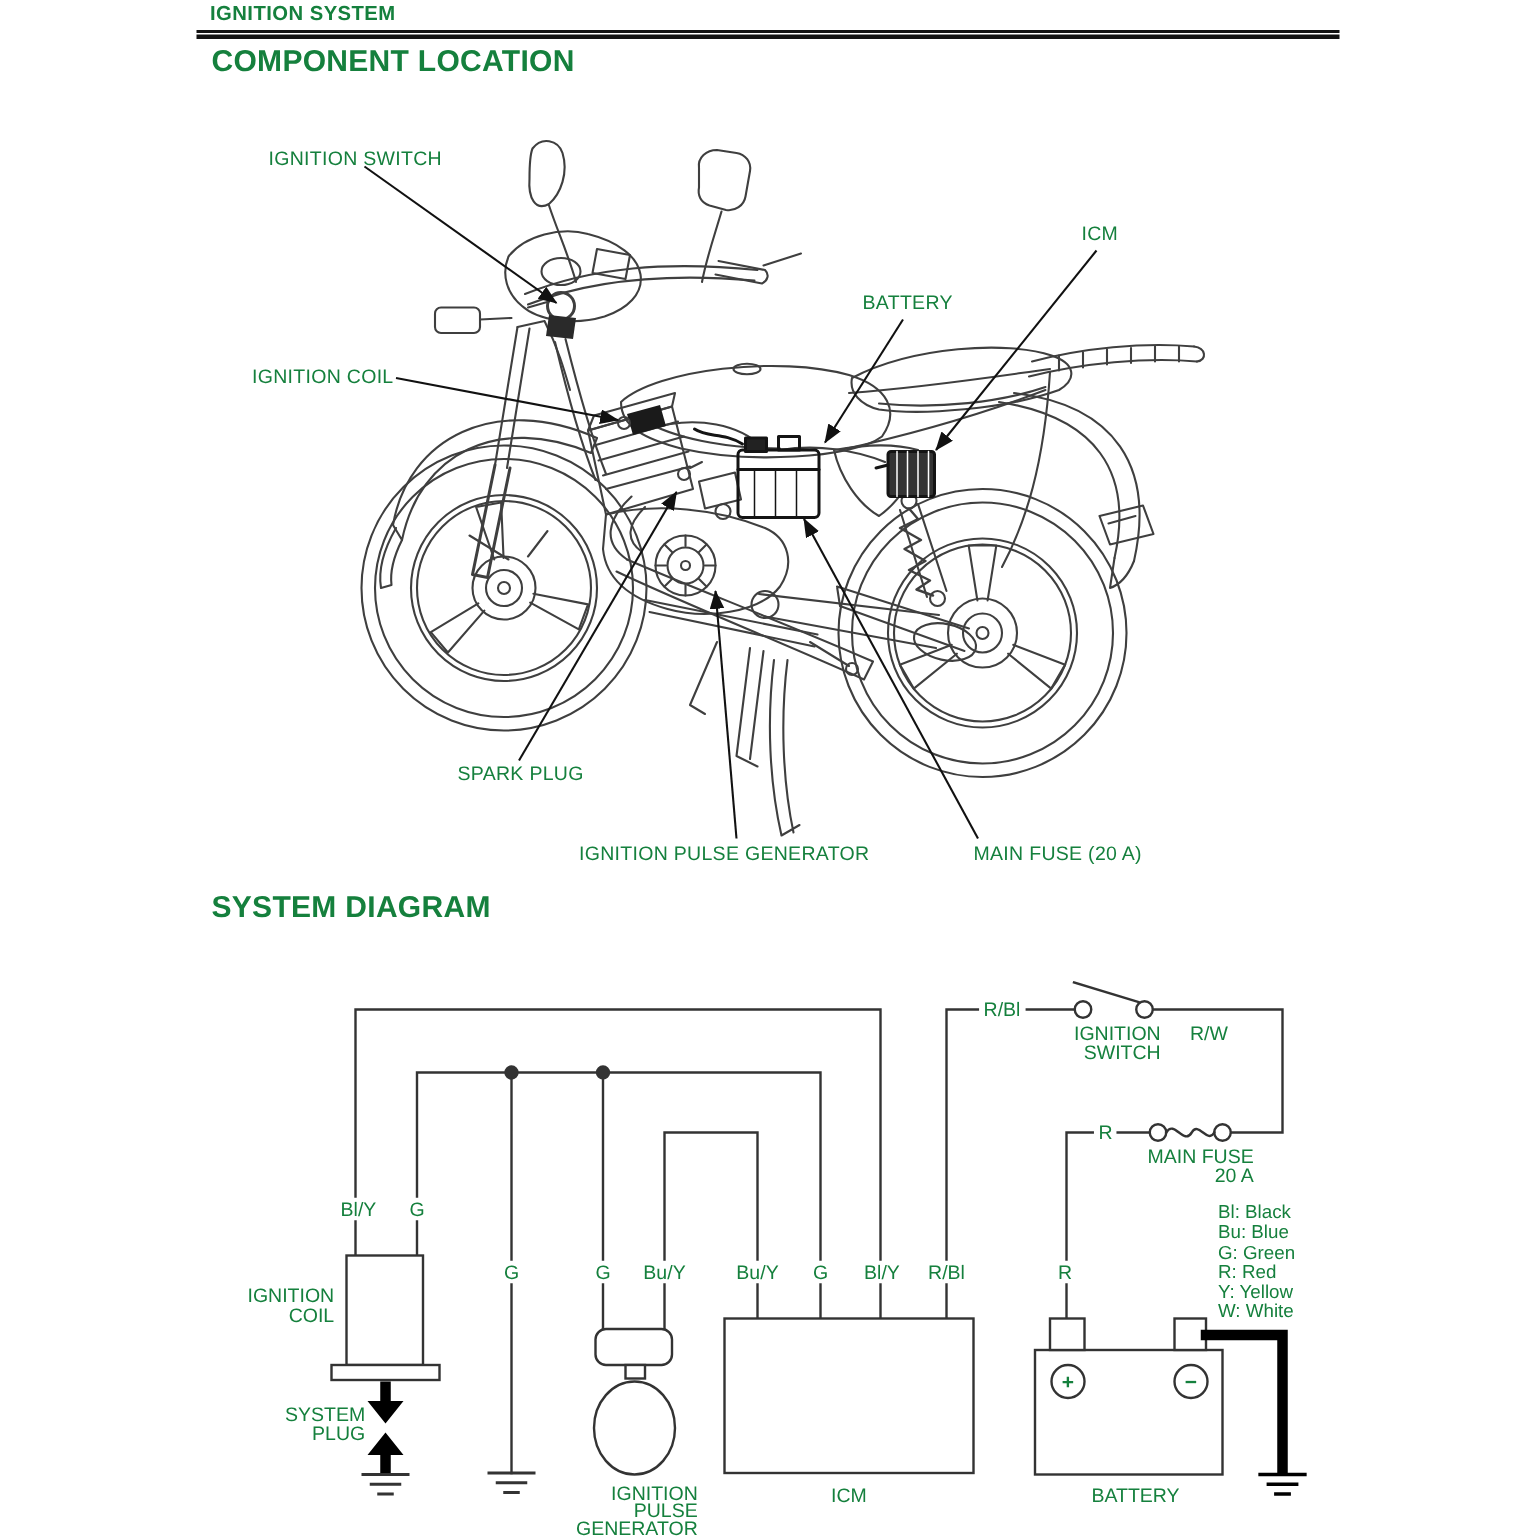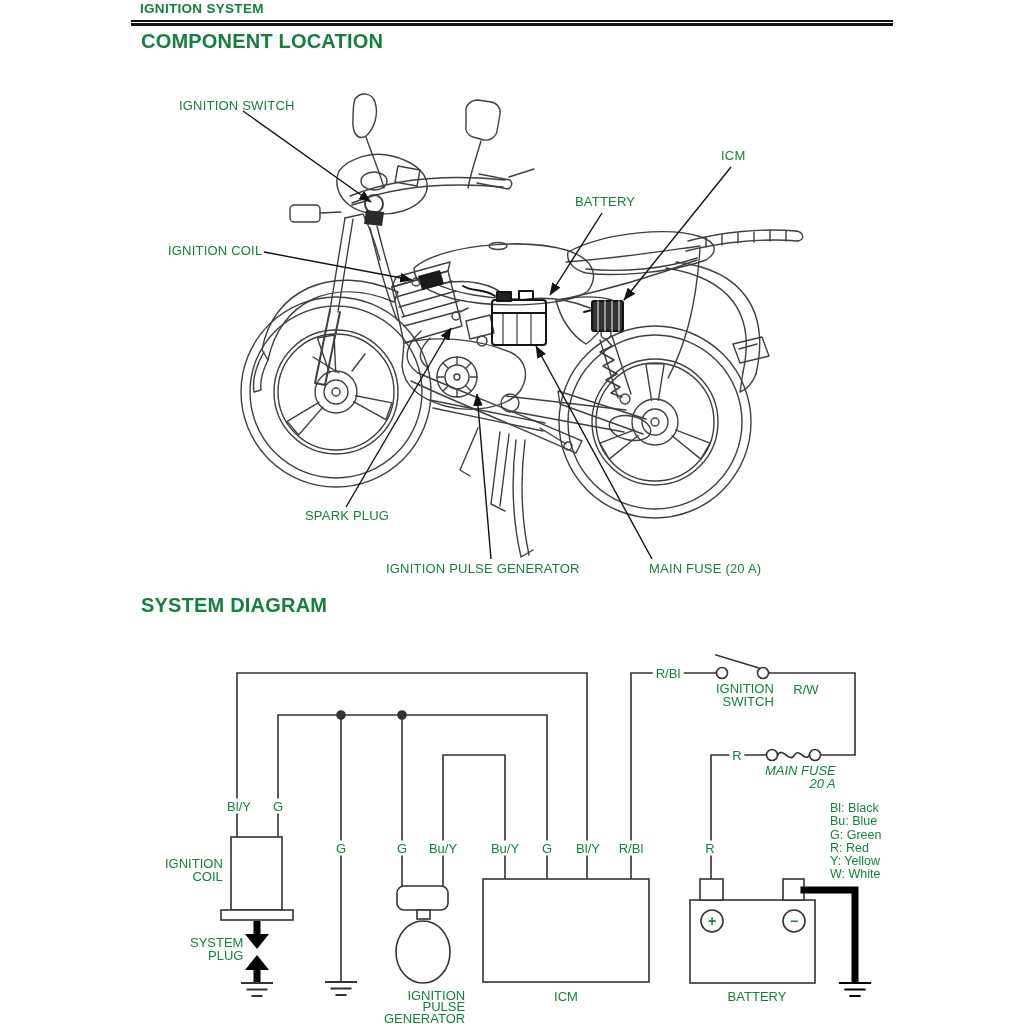--- a/index.html
+++ b/index.html
@@ -263,21 +263,21 @@
   <div class="abs lbl" style="left:179px;top:98px;">IGNITION SWITCH</div>
   <div class="abs lbl" style="left:168px;top:243px;">IGNITION COIL</div>
   <div class="abs lbl" style="left:575px;top:194px;">BATTERY</div>
   <div class="abs lbl" style="left:721px;top:148px;">ICM</div>
   <div class="abs lbl" style="left:305px;top:508px;">SPARK PLUG</div>
   <div class="abs lbl" style="left:386px;top:561px;">IGNITION PULSE GENERATOR</div>
   <div class="abs lbl" style="left:649px;top:561px;">MAIN FUSE (20 A)</div>
 
   <div class="abs cname" style="left:716px;top:682px;">IGNITION
 SWITCH</div>
-  <div class="abs cname" style="left:765px;top:764px;font-style:italic;">MAIN FUSE
+  <div class="abs cname" style="left:765px;top:764px;">MAIN FUSE
 20 A</div>
   <div class="abs cname" style="left:165px;top:857px;">IGNITION
 COIL</div>
   <div class="abs cname" style="left:190px;top:936px;">SYSTEM
 PLUG</div>
   <div class="abs cname" style="left:384px;top:990px;line-height:11.3px;">IGNITION
 PULSE
 GENERATOR</div>
   <div class="abs cname cc" style="left:566px;top:990px;">ICM</div>
   <div class="abs cname cc" style="left:757px;top:990px;">BATTERY</div>
@@ -292,20 +292,20 @@
   <div class="abs wire" style="left:443px;top:848px;">Bu/Y</div>
   <div class="abs wire" style="left:505px;top:848px;">Bu/Y</div>
   <div class="abs wire" style="left:547px;top:848px;">G</div>
   <div class="abs wire" style="left:588px;top:848px;">Bl/Y</div>
   <div class="abs wire" style="left:631px;top:848px;">R/Bl</div>
   <div class="abs wire" style="left:710px;top:848px;">R</div>
   <div class="abs wire" style="left:668px;top:673px;">R/Bl</div>
   <div class="abs wire" style="left:806px;top:673px;margin-top:16px;">R/W</div>
   <div class="abs wire" style="left:737px;top:755px;">R</div>
 
-  <div class="abs legend" style="left:830px;top:802px;">Bl: Black
+  <div class="abs legend" style="left:812px;top:802px;">Bl: Black
 Bu: Blue
 G: Green
 R: Red
 Y: Yellow
 W: White</div>
 
 </div>
 
 </body></html>

